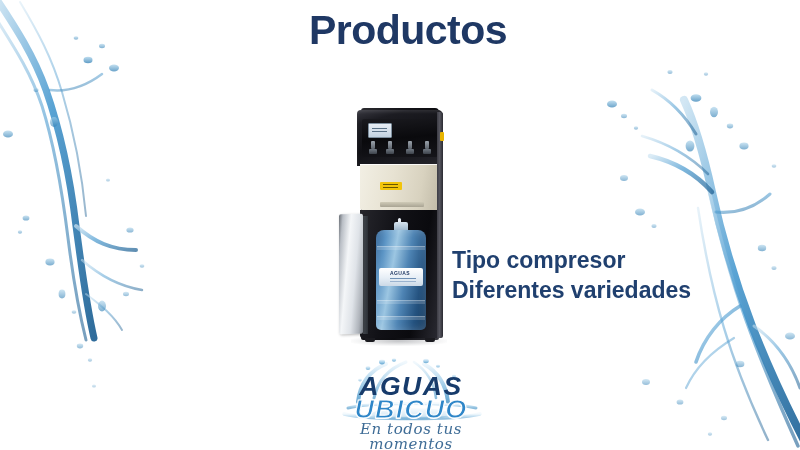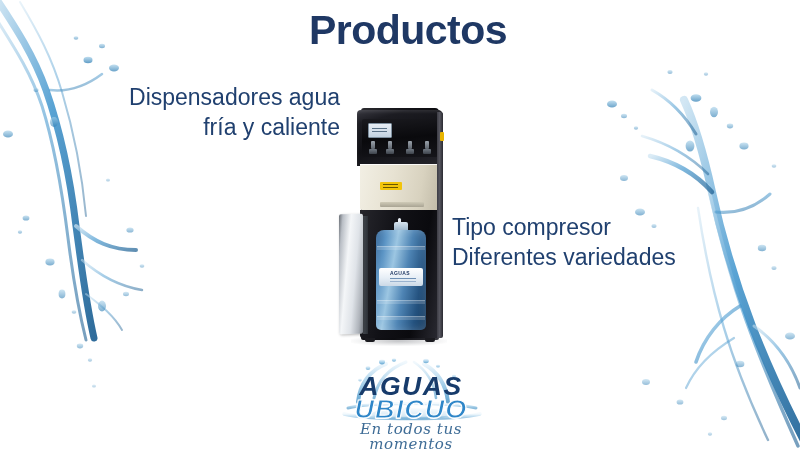--- a/index.html
+++ b/index.html
@@ -45,23 +45,24 @@
     z-index: 12;
   }
   .caption-left {
     left: 60px;
     top: 82px;
     width: 280px;
     text-align: right;
   }
   .caption-right {
     left: 452px;
-    top: 212px;
+    top: 245px;
     width: 300px;
     text-align: left;
+    font-weight: bold;
   }
 
   
   .splash {
     position: absolute;
     z-index: 2;
     pointer-events: none;
   }
   .splash-left {
     left: -10px;
@@ -503,22 +504,20 @@
       <ellipse cx="140" cy="402" rx="3" ry="2.2" opacity="0.45"></ellipse>
       <ellipse cx="126" cy="418" rx="2.2" ry="1.7" opacity="0.4"></ellipse>
       <ellipse cx="86" cy="56" rx="2.6" ry="2" opacity="0.5"></ellipse>
       <ellipse cx="122" cy="58" rx="2.2" ry="1.7" opacity="0.45"></ellipse>
       <ellipse cx="190" cy="150" rx="2.4" ry="1.8" opacity="0.42"></ellipse>
     </g>
   </svg>
 
   <div class="slide-title">Productos</div>
 
-  <div class="caption caption-left">Dispensadores agua
-fría y caliente</div>
 
   <div class="caption caption-right">Tipo compresor
 Diferentes variedades</div>
 
   <div id="dispenser">
     <div class="d-shadow"></div>
     <div class="d-body"></div>
 
     <div class="d-top">
       <div class="d-top-face">

